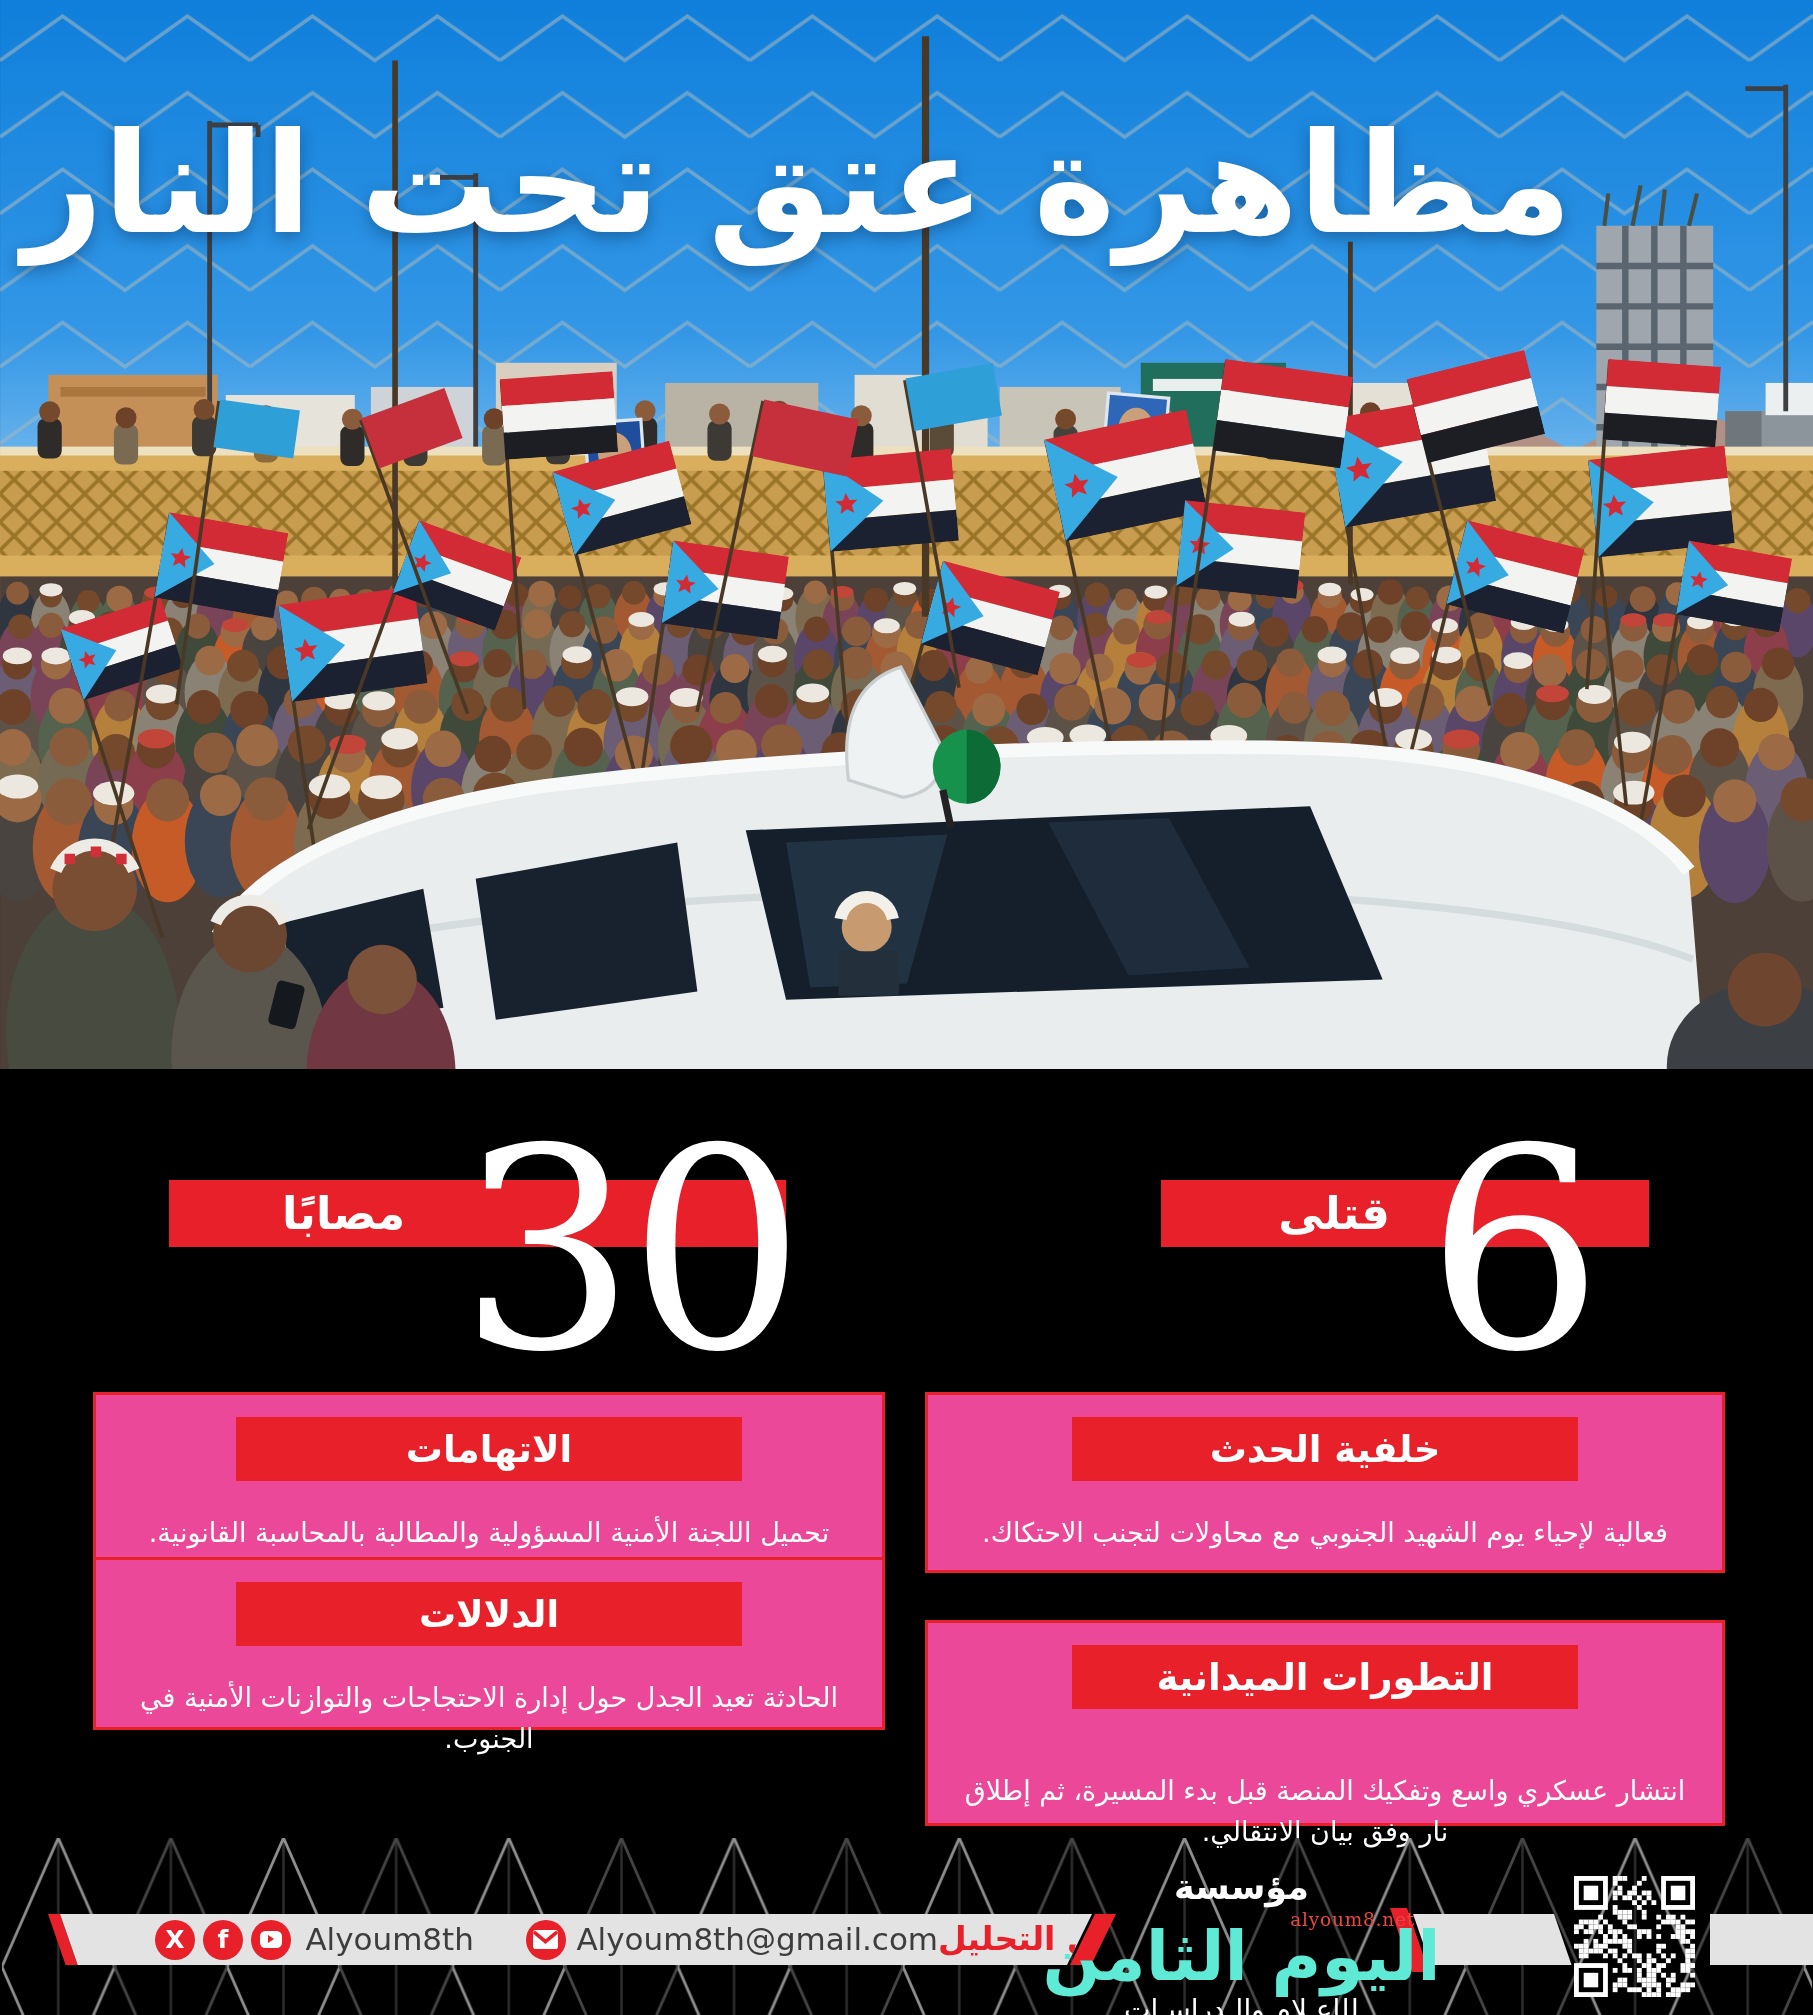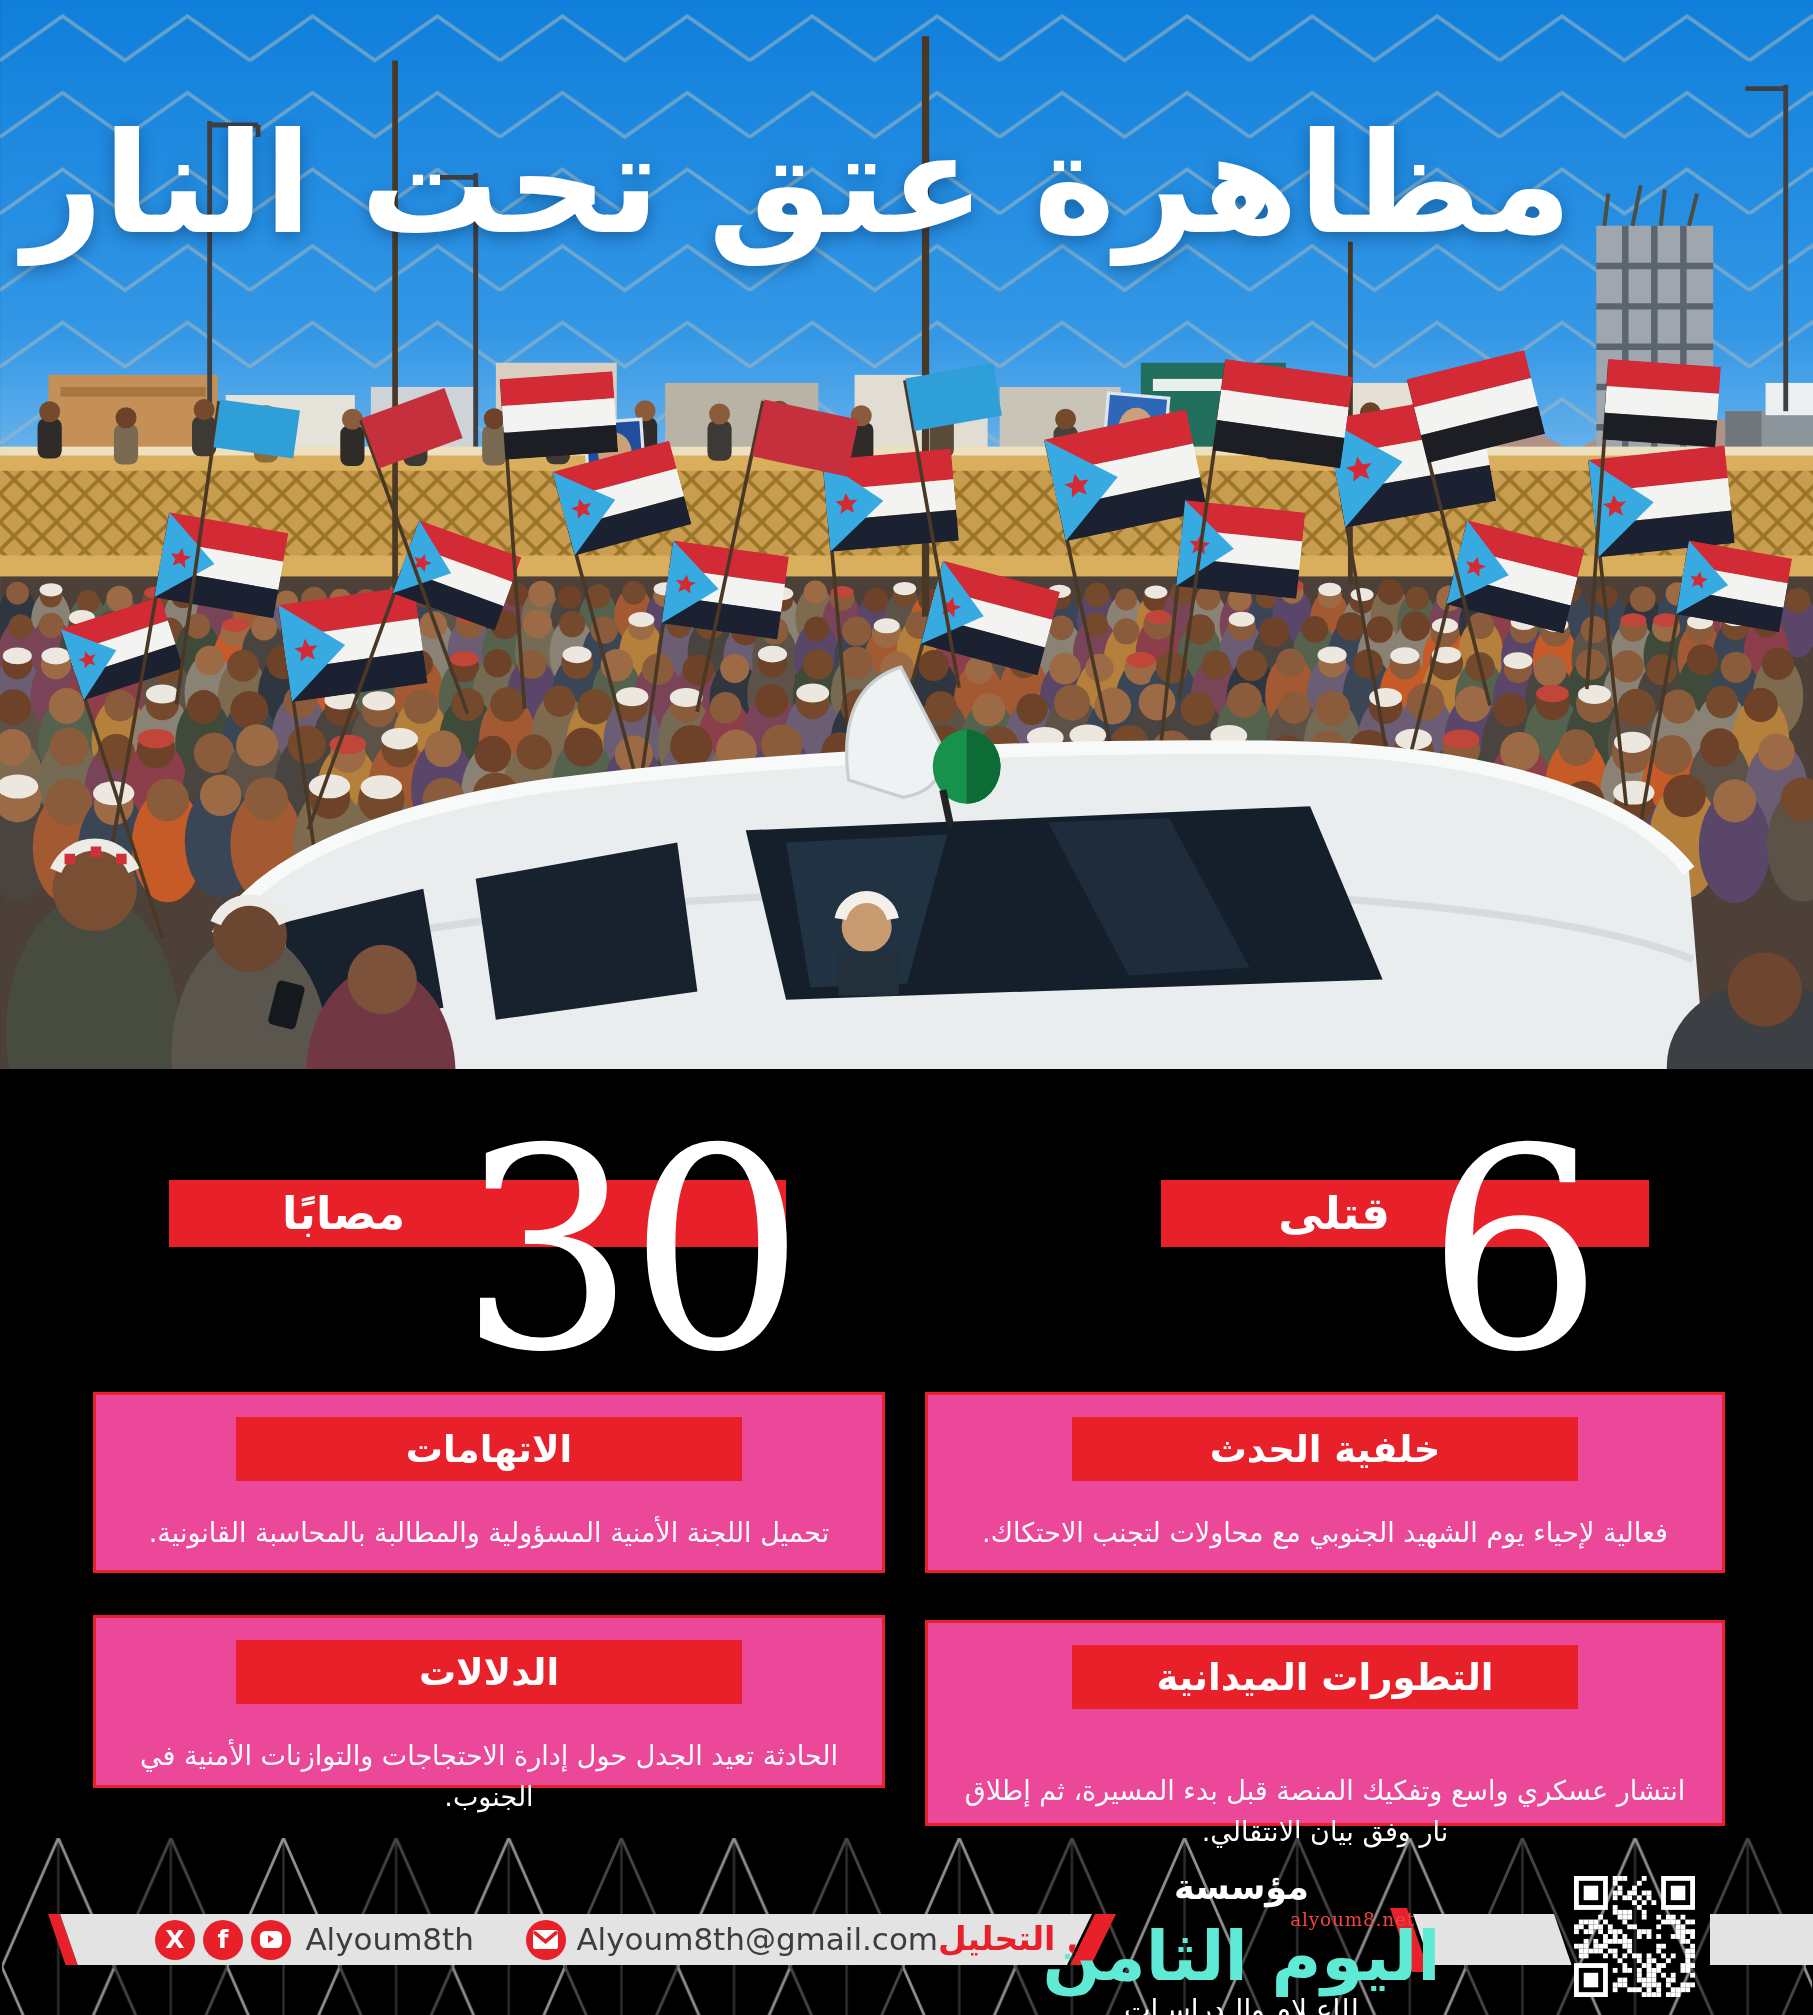--- a/index.html
+++ b/index.html
@@ -26,21 +26,21 @@
   .num-injured{right:1016px;}
   .stat-label{position:absolute;top:1191px;color:#fff;direction:rtl;
     font:700 45px/1 "DejaVu Sans",sans-serif;white-space:nowrap;}
   .label-killed{left:1213px;width:177px;}
   .label-injured{left:224px;width:181px;}
   
   .infobox{position:absolute;box-sizing:border-box;border:3.2px solid var(--red);
     background:#ec4899;display:flex;flex-direction:column;align-items:center;}
   .box-accusations{left:93px;top:1392px;width:792px;height:181px;}
   .box-background{left:925px;top:1392px;width:800px;height:181px;}
-  .box-indications{left:93px;top:1615px;width:792px;height:173px;}
+  .box-indications{left:93px;top:1557px;width:792px;height:173px;}
   .box-developments{left:925px;top:1620px;width:800px;height:206px;gap:30px;}
   .infobox-header{margin-top:22px;width:506px;height:64px;background:var(--red);
     display:flex;align-items:center;justify-content:center;flex:none;}
   .infobox-header span{color:#fff;font:700 37px/1 "DejaVu Sans",sans-serif;direction:rtl;}
   .infobox-body{margin:32px 24px 0;color:#fff;text-align:center;direction:rtl;
     font:400 27px/1.5 "DejaVu Sans",sans-serif;}
   
   .footer-pattern{position:absolute;left:0;top:1838px;}
   .bar{position:absolute;top:1914px;height:51px;background:var(--gray);}
   .bar-left{left:60px;width:1032px;

